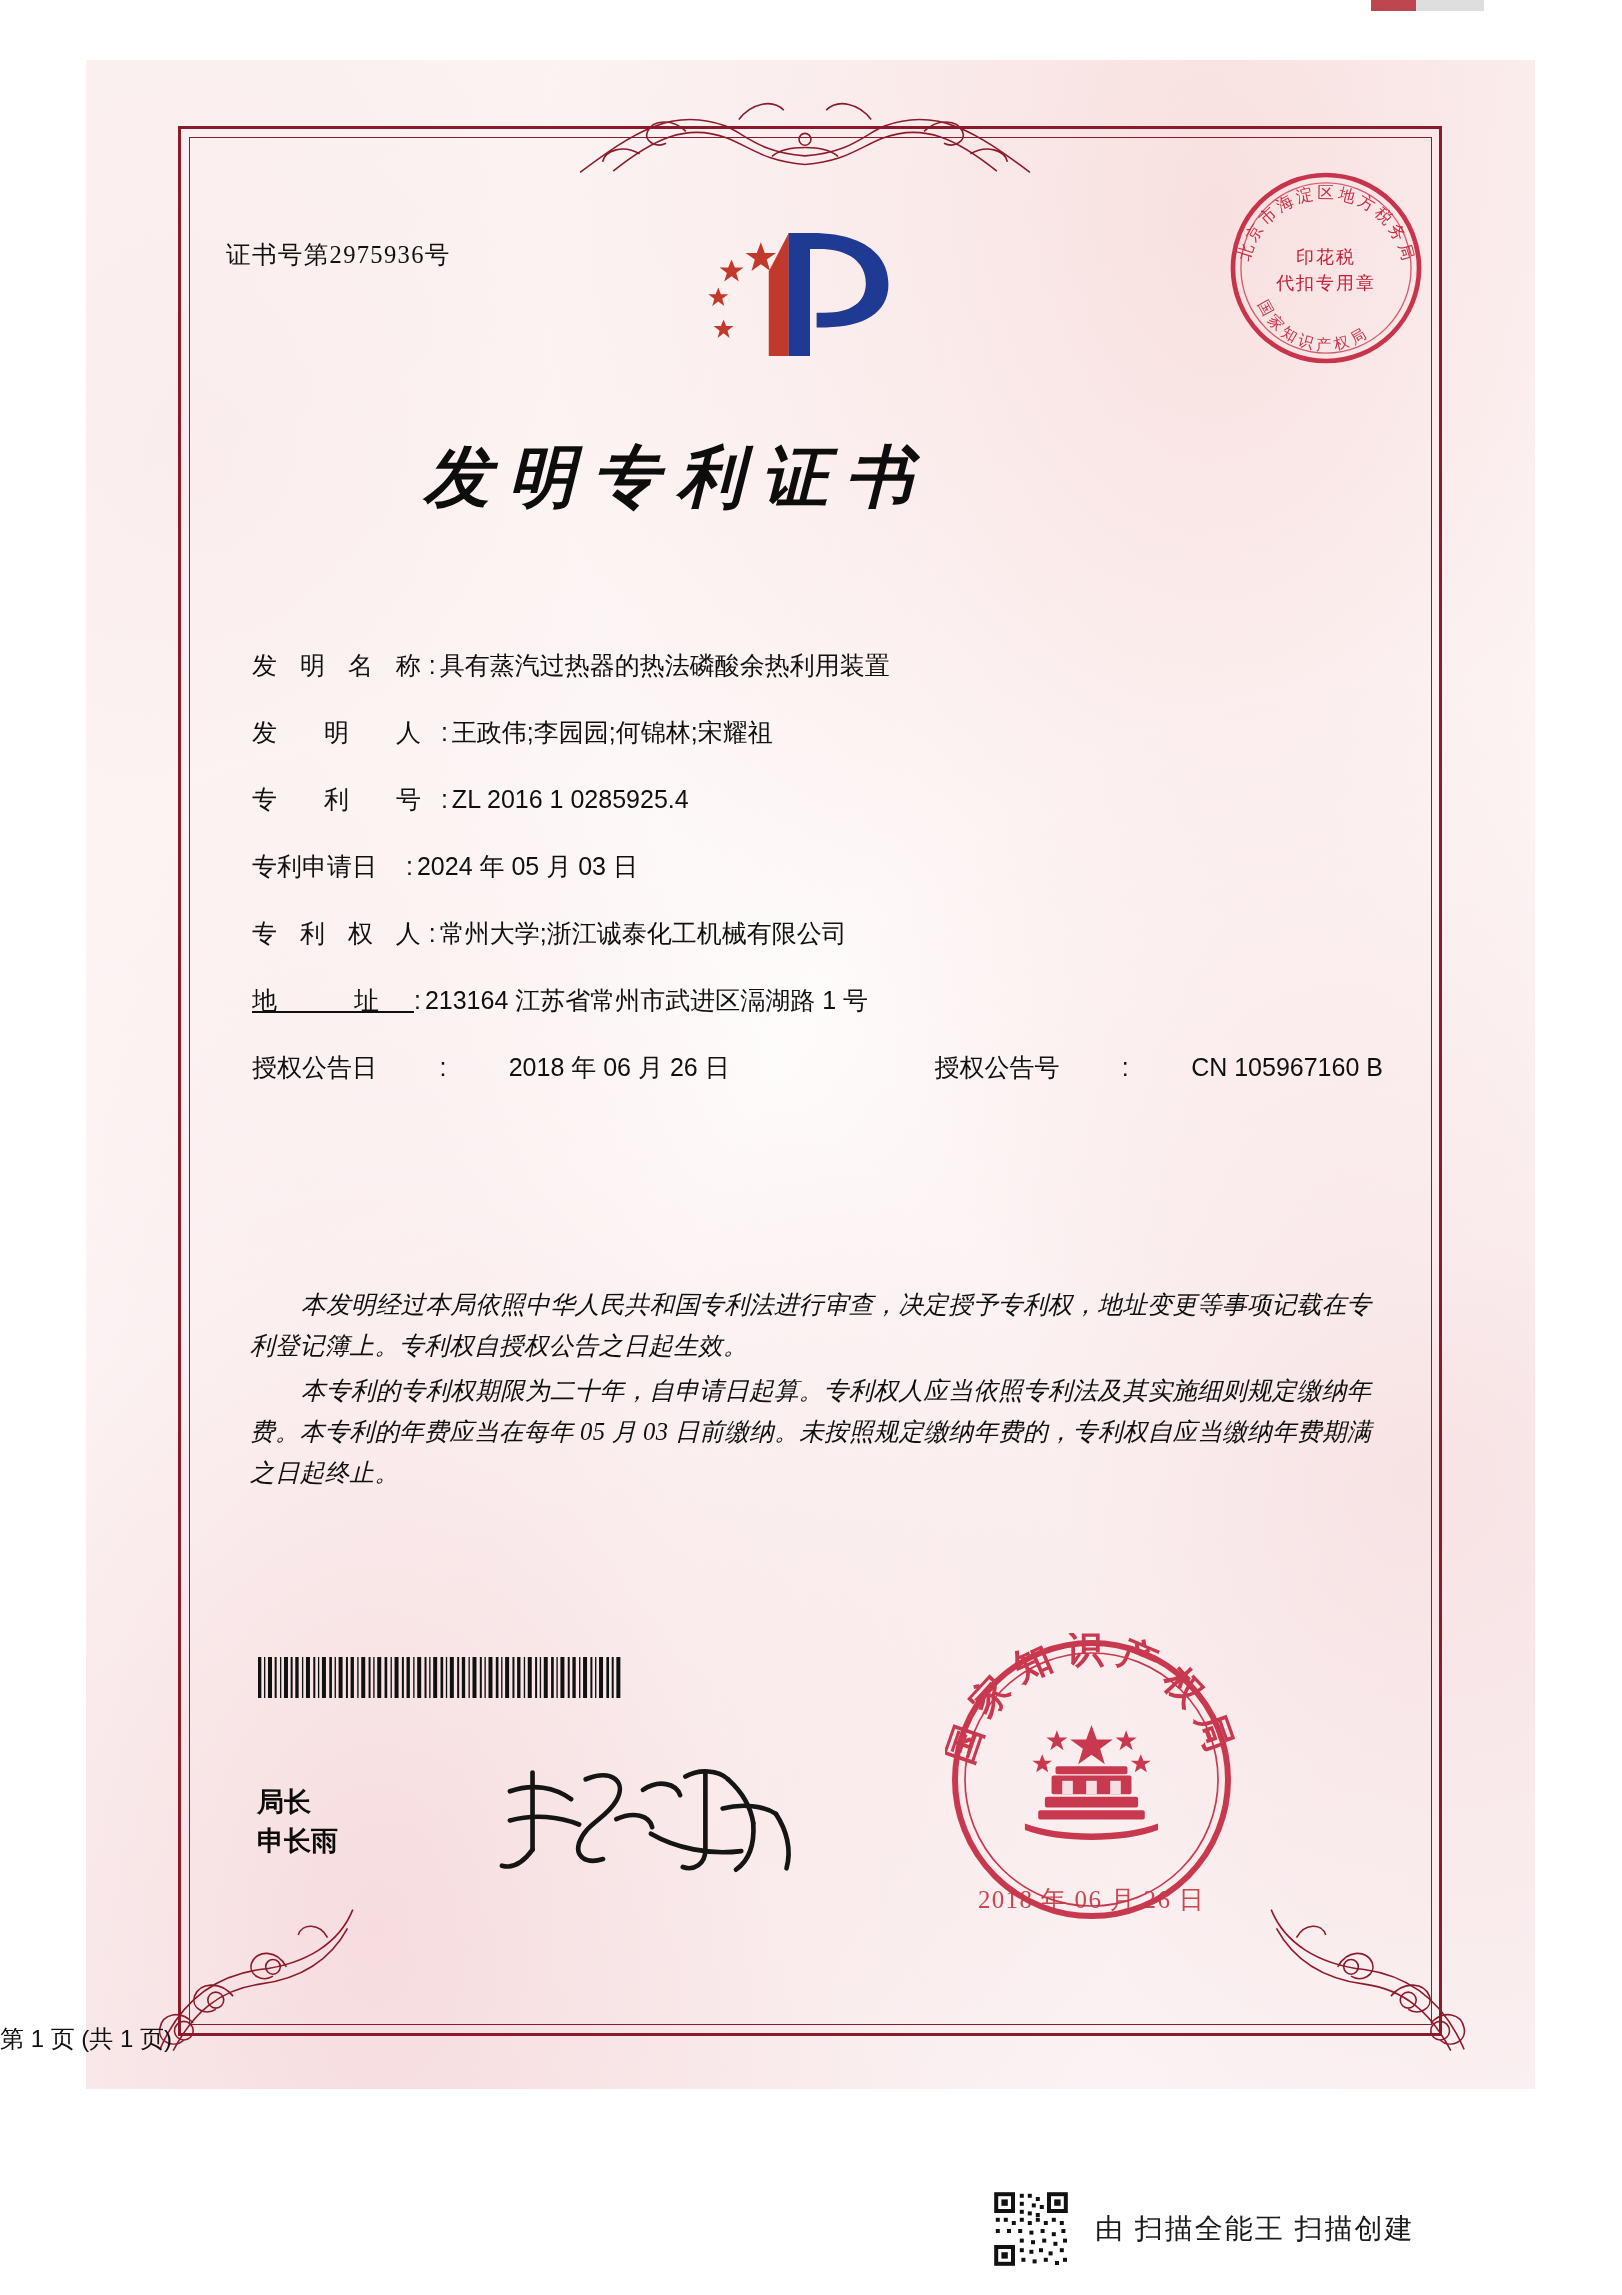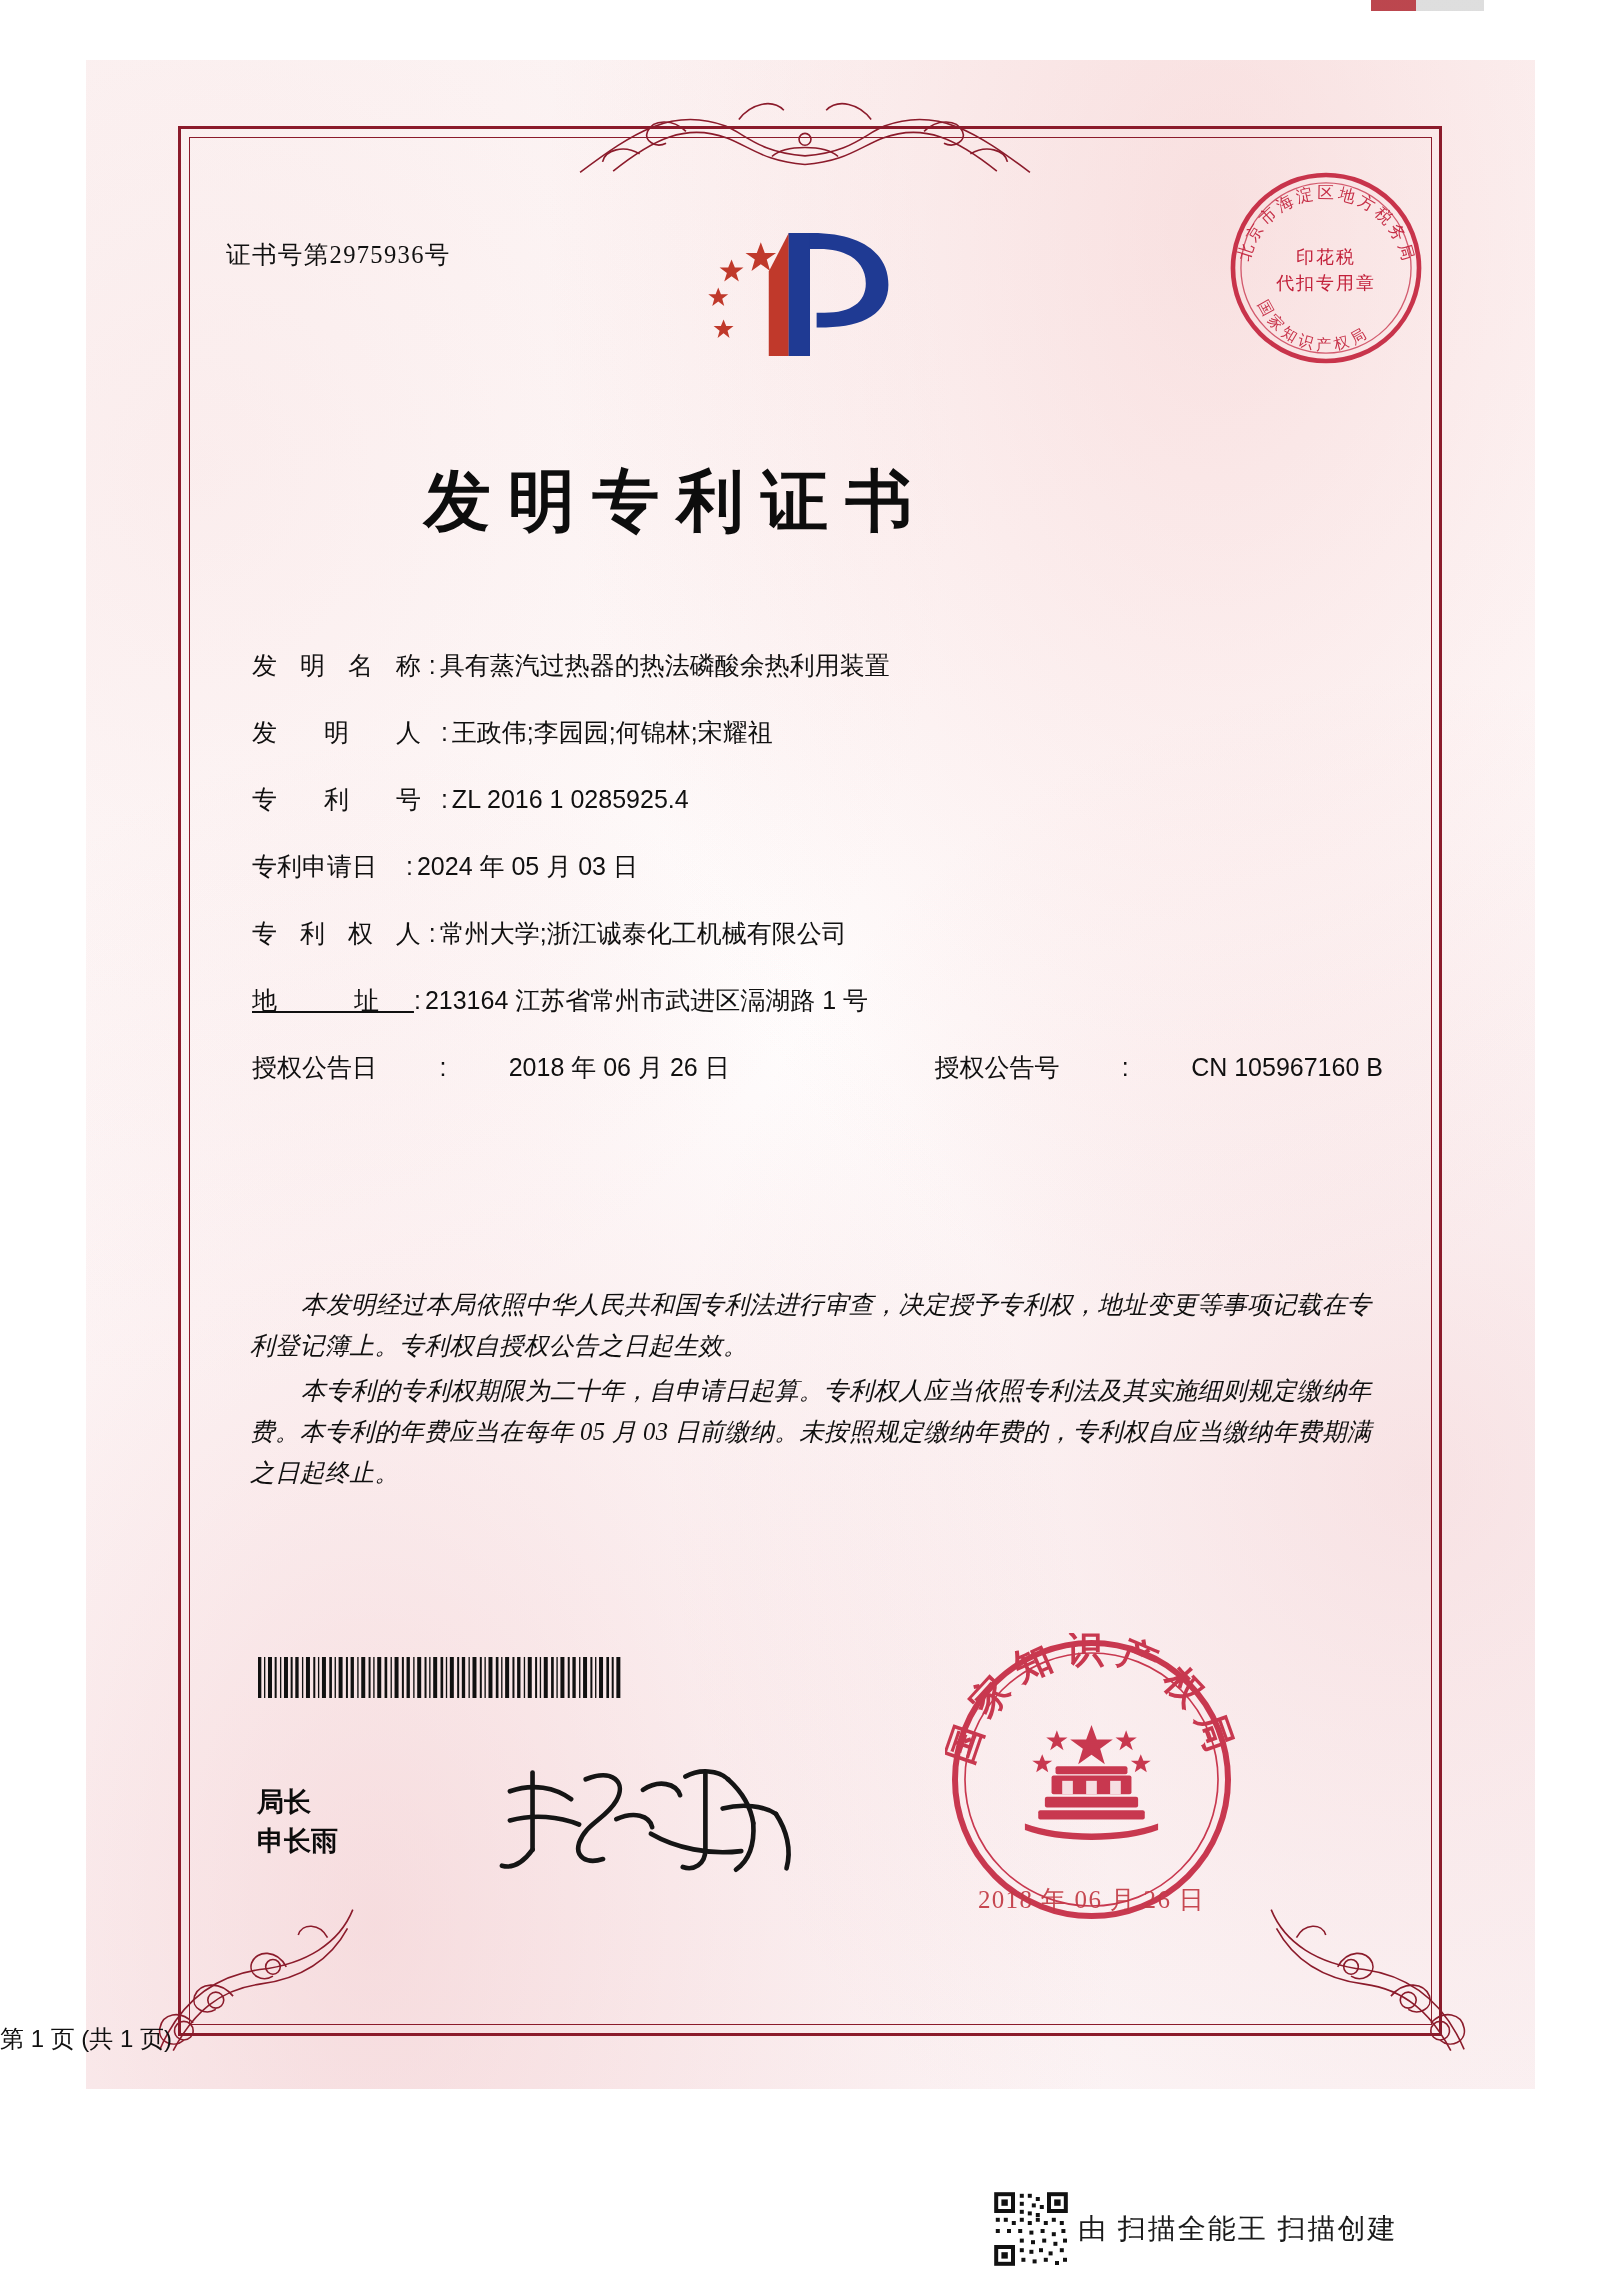--- a/index.html
+++ b/index.html
@@ -79,29 +79,30 @@
   }
 
   #sipo-logo {
     position: absolute;
     left: 689px; top: 213px;
     width: 226px; height: 153px;
   }
 
   #doc-title {
     position: absolute;
-    left: 0; top: 456px;
+    left: 0; top: 432px;
     width: 1336px;
     text-align: center;
     font-family: "DejaVu Serif", serif;
     font-weight: bold;
     font-size: 67px;
     letter-spacing: 17.3px;
     text-indent: 17.3px;
     color: #0d0d0d;
+    font-style: italic;
   }
 
   
   #tax-seal {
     position: absolute;
     left: 1223px; top: 165px;
     width: 206px; height: 206px;
   }
   .seal-text {
     fill: #c2203a;
@@ -216,21 +217,21 @@
     font-size: 24px;
     color: #111;
   }
 
   
   #scan-watermark {
     position: absolute;
     left: 991px; top: 2189px;
     display: flex;
     align-items: center;
-    gap: 7px;
+    gap: 24px;
     text-align: right;
   }
   #qr-code { width: 80px; height: 80px; }
   #scan-text {
     font-family: "Liberation Sans", sans-serif;
     font-size: 28px;
     color: #1a1a1a;
     letter-spacing: 2px;
     white-space: nowrap;
   }

